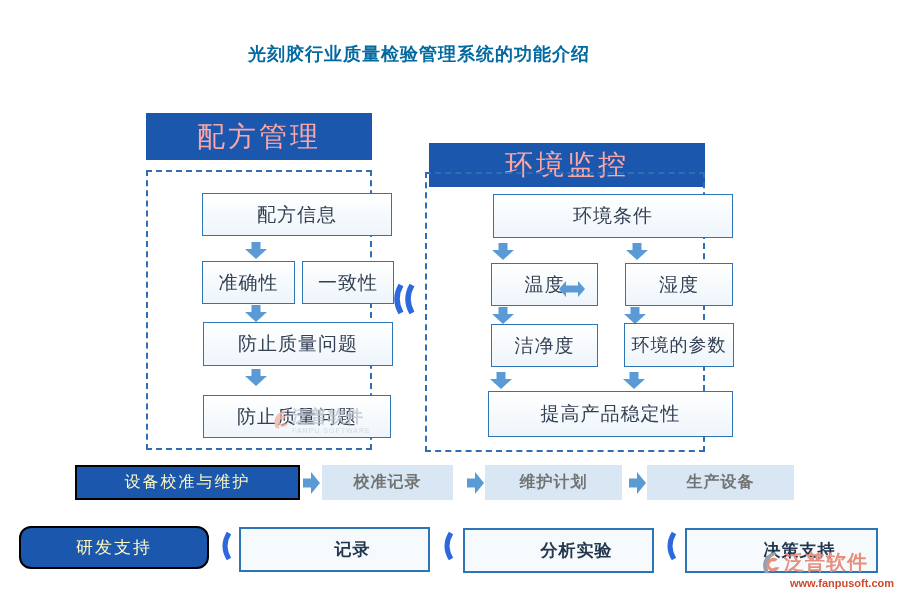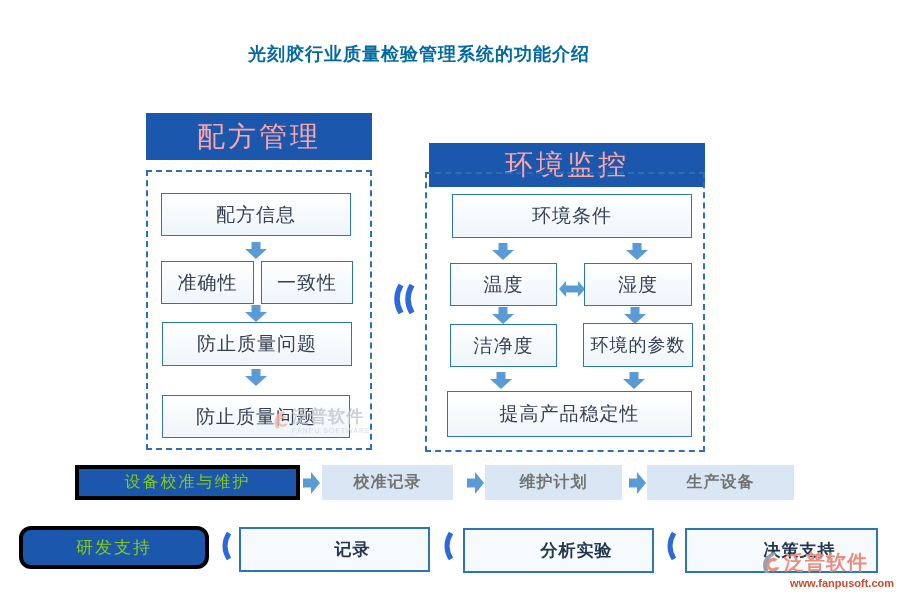--- a/index.html
+++ b/index.html
@@ -14,30 +14,30 @@
     font-family:"Liberation Serif","DejaVu Serif",serif;
   }
   .hdr {
     background:#1b57ad; color:#fca5a5; display:flex; align-items:center; justify-content:center;
     font-size:28px; letter-spacing:3px;
   }
   .dashed { border:2px dashed #2f6db5; background:transparent; }
   .node {
     border:1.5px solid #2e75b6; background:linear-gradient(180deg,#ffffff 0%,#eef5fb 100%);
     display:flex; align-items:center; justify-content:center;
-    color:#333f52; font-size:19px; letter-spacing:1px;
+    color:#333f52; font-size:19px; letter-spacing:1px;margin-left:41px;
   }
   .lite {
     background:#d9e7f4; color:#737373; font-weight:bold; font-size:16px; letter-spacing:1px;
     display:flex; align-items:center; justify-content:center;
   }
   .darkbox {
-    background:#1b57ad; color:#84cc16; font-size:16px; letter-spacing:2px;
+    background:#1b57ad; color:#fef9c3; font-size:16px; letter-spacing:2px;
     display:flex; align-items:center; justify-content:center;
-    border:4px solid #000000;
+    border:2px solid #000000;
   }
   .wbox {
     border:2px solid #2e75b6; background:#f6fafd; color:#24374f; font-weight:bold;
     font-size:17px; letter-spacing:1px;
     display:flex; align-items:center; justify-content:center;padding-left:36px;
   }
   .icon { display:block; }
   .watermark { display:flex; align-items:flex-start; opacity:.8; }
   .wm-text { display:flex; flex-direction:column; line-height:1; margin-left:2px; }
   .wm-name { color:#bfc5ce; font-size:17px; font-weight:bold; letter-spacing:1px; }

